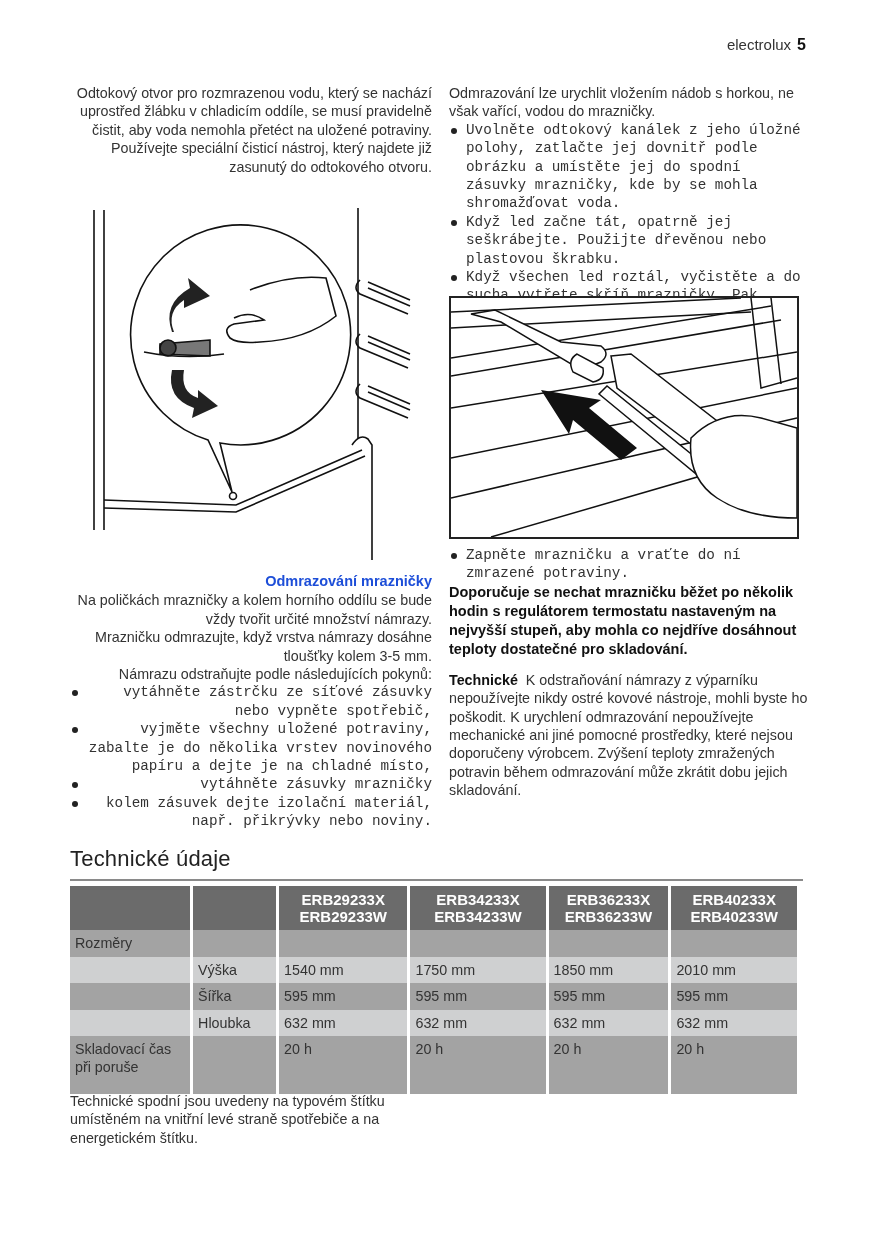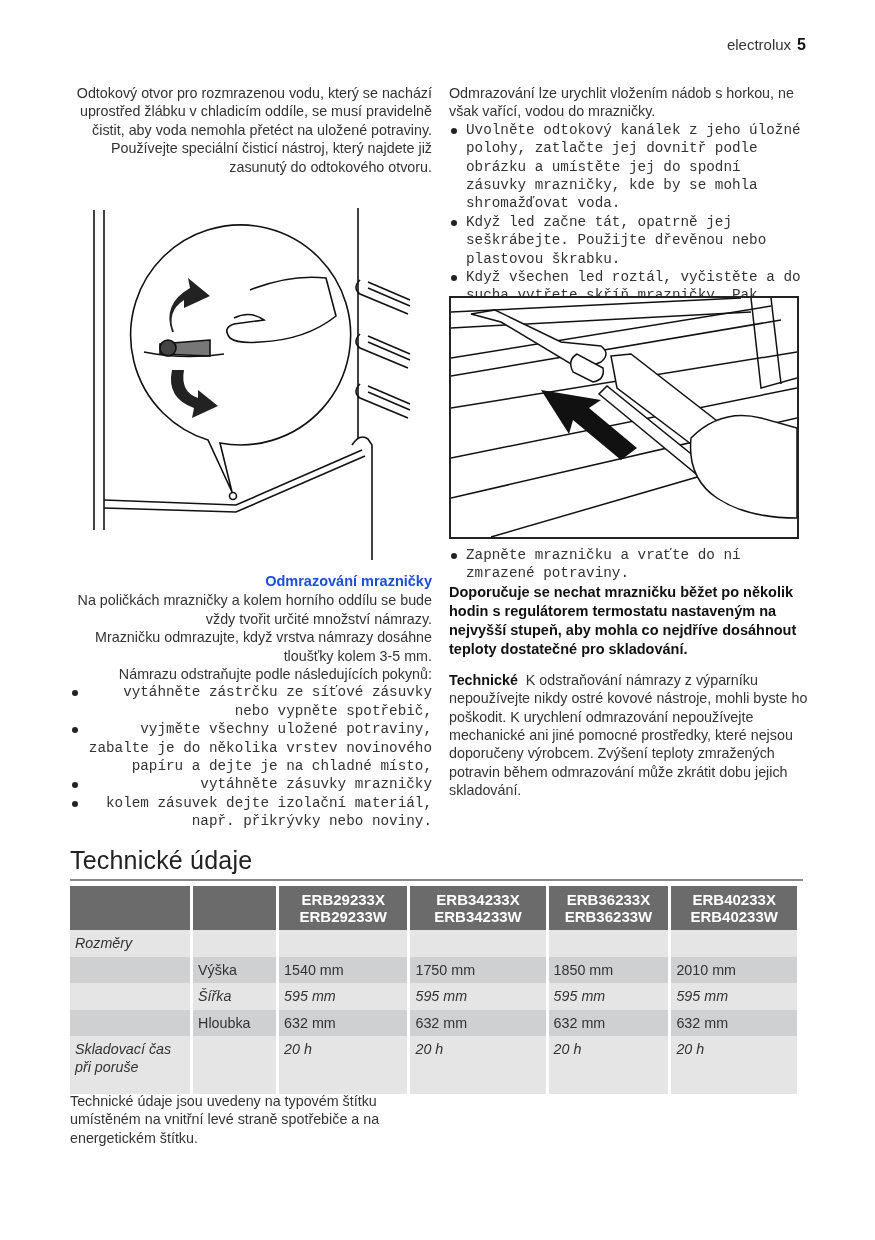--- a/index.html
+++ b/index.html
@@ -23,36 +23,36 @@
     width: 6px; height: 6px; border-radius: 50%; background: #222;
   }
   .bold-para { font-weight: bold; color: #111; font-size: 14.5px; line-height: 19px; }
   .important-label { font-weight: bold; color: #111; }
 
   .figure { position: absolute; background: #fff; }
   .fig1 { left: 90px; top: 200px; width: 340px; height: 360px; }
   .fig2 { left: 449px; top: 296px; width: 350px; height: 243px; }
 
   .section-title {
-    position: absolute; left: 70px; top: 846px; font-size: 25px; color: #222;
+    position: absolute; left: 70px; top: 846px; font-size: 22px; color: #222;
     font-weight: normal; letter-spacing: 0.2px;
   }
   .section-rule { position: absolute; left: 70px; top: 879px; width: 733px; height: 2px; background: #8a8a8a; }
 
   table.spec {
     position: absolute; left: 70px; top: 886px; width: 733px;
     border-collapse: separate; border-spacing: 3px 0; margin-left: -3px;
     font-size: 14.3px; color: #333;
   }
   table.spec th {
     background: #6b6b6b; color: #fff; font-weight: bold; font-size: 15px;
     line-height: 17px; height: 44px; text-align: center; padding: 0 4px;
   }
   table.spec td { padding: 0 5px; vertical-align: middle; height: 26.5px; }
-  table.spec tr.light td { background: #e5e5e5; font-style: italic; }
+  table.spec tr.light td { background: #a3a3a3; }
   table.spec tr.dark td { background: #cfd0d1; }
   table.spec tr.tall td { height: 54px; vertical-align: top; padding-top: 4px; line-height: 18px; }
 
   .footnote { position: absolute; left: 70px; top: 1092px; width: 370px; font-size: 14.3px; line-height: 18.4px; color: #333; }
 </style>
 </head>
 <body>
 
 <div class="header">
   <span class="brand">electrolux</span><span class="pageno">5</span>
@@ -210,13 +210,13 @@
     <td>Skladovací čas při poruše</td>
     <td></td>
     <td>20 h</td>
     <td>20 h</td>
     <td>20 h</td>
     <td>20 h</td>
   </tr>
 </tbody>
   </table>
 
-<div class="footnote">Technické údaje jsou uvedeny na typovém štítku umístěném na vnitřní levé straně spotřebiče a na energetickém štítku.</div>
+<div class="footnote">Technické spodní jsou uvedeny na typovém štítku umístěném na vnitřní levé straně spotřebiče a na energetickém štítku.</div>
 
 </body></html>

